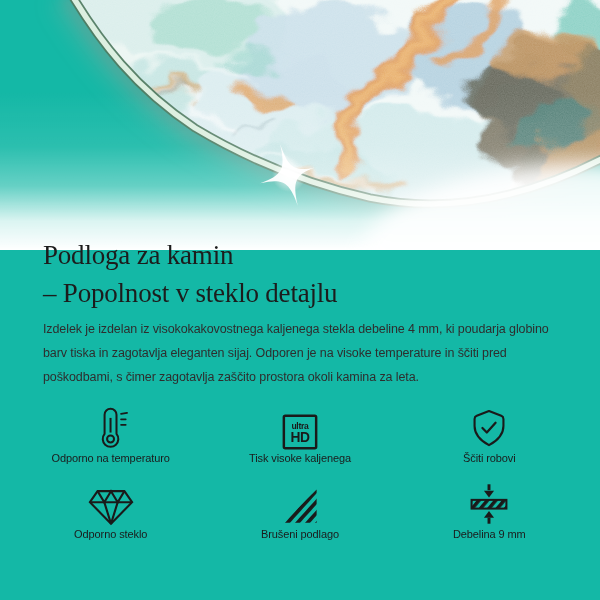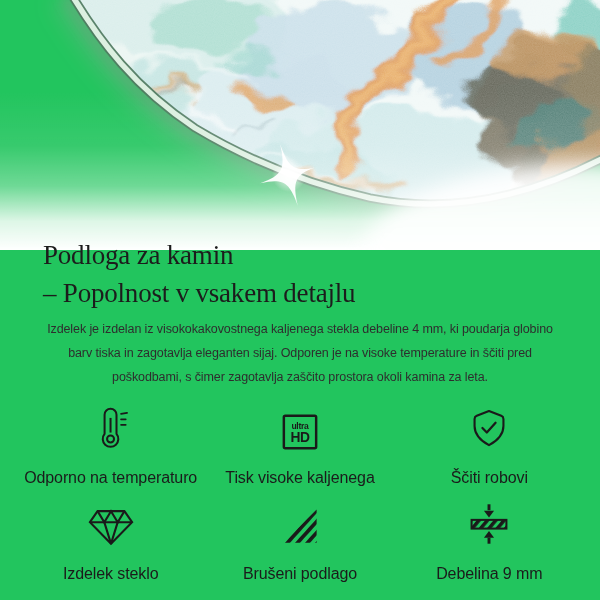--- a/index.html
+++ b/index.html
@@ -1,29 +1,29 @@
 <!DOCTYPE html>
 <html><head>
 <meta charset="utf-8">
 <style>
   html,body{margin:0;padding:0;background:#ffffff;}
-  .page{position:relative;width:600px;height:600px;background:#22c55e;overflow:hidden;
+  .page{position:relative;width:600px;height:600px;background:#14b8a6;overflow:hidden;
         font-family:"Liberation Sans",sans-serif;color:#1e1e1e;}
   .hero{position:relative;width:600px;height:250px;}
   .hero svg{display:block;}
   .content{position:relative;margin-top:-14px;z-index:2;}
   .content-text{padding:0 43px;}
   h1.title{margin:0;font-family:"Liberation Serif",serif;font-weight:400;
            font-size:27px;line-height:38px;color:#1c1c1c;letter-spacing:-0.2px;}
   p.desc{margin:5px 0 0;max-width:537px;font-size:12.5px;line-height:24px;
-         color:#2e2e2e;letter-spacing:-0.1px;text-align:center;}
+         color:#2e2e2e;letter-spacing:-0.1px;}
   .features{display:grid;grid-template-columns:repeat(3,1fr);margin:14px 16px 0;row-gap:14px;}
   .feature{display:flex;flex-direction:column;align-items:center;}
   .icon-box{height:48px;display:flex;align-items:flex-end;justify-content:center;}
-  .feature .label{margin-top:20px;font-size:16px;line-height:14px;color:#1b1b1b;
+  .feature .label{margin-top:0;font-size:11px;line-height:14px;color:#1b1b1b;
                   letter-spacing:-0.1px;text-align:center;}
   .ficon{stroke:#1a1a1a;fill:none;stroke-width:2.2;}
   .ficon text{stroke:none;fill:#1a1a1a;font-family:"Liberation Sans",sans-serif;}
 </style>
 </head>
 <body>
 
 <div class="page">
 
   <div class="hero">
@@ -115,21 +115,21 @@
 
       <g transform="translate(289,175) rotate(-16)">
         <circle r="17" fill="url(#glow)"></circle>
         <path d="M0,-32 C1.5,-7 6,-1.5 27,0 C6,1.5 1.5,7 0,32 C-1.5,7 -6,1.5 -30,0 C-6,-1.5 -1.5,-7 0,-32 Z" fill="#ffffff" opacity="0.95"></path>
       </g>
     </svg>
   </div>
 
   <div class="content">
     <div class="content-text">
-      <h1 class="title"><span>Podloga za kamin</span><br><span>– Popolnost v vsakem detajlu</span></h1>
+      <h1 class="title"><span>Podloga za kamin</span><br><span>– Popolnost v steklo detajlu</span></h1>
       <p class="desc">Izdelek je izdelan iz visokokakovostnega kaljenega stekla debeline 4 mm, ki poudarja globino barv tiska in zagotavlja eleganten sijaj. Odporen je na visoke temperature in ščiti pred poškodbami, s čimer zagotavlja zaščito prostora okoli kamina za leta.</p>
     </div>
 
     <div class="features">
 
       <div class="feature">
         <div class="icon-box">
           <svg class="ficon" width="44" height="46" viewBox="0 0 48 48">
             <path d="M17,9.5 A6.5,6.5 0 0 1 30,9.5 L30,30.5 A8.5,8.5 0 1 1 17,30.5 Z"></path>
             <line x1="23.5" y1="13" x2="23.5" y2="29"></line>
@@ -167,21 +167,21 @@
 
       <div class="feature">
         <div class="icon-box">
           <svg class="ficon" width="46" height="41" viewBox="0 0 48 42">
             <path d="M10,5 L38,5 L46,16.5 L24,39 L2,16.5 Z" stroke-linejoin="miter"></path>
             <path d="M2,16.5 L46,16.5"></path>
             <path d="M10,5 L17,16.5 L24,5 L31,16.5 L38,5"></path>
             <path d="M24,39 L17,16.5 M24,39 L31,16.5"></path>
           </svg>
         </div>
-        <div class="label">Izdelek steklo</div>
+        <div class="label">Odporno steklo</div>
       </div>
 
       <div class="feature">
         <div class="icon-box">
           <svg width="42" height="42" viewBox="0 0 48 48">
             <defs>
               <pattern id="hatchA" width="8.5" height="8.5" patternUnits="userSpaceOnUse" patternTransform="rotate(42)">
                 <rect width="4.2" height="8.5" fill="#1a1a1a"></rect>
               </pattern>
             </defs>

